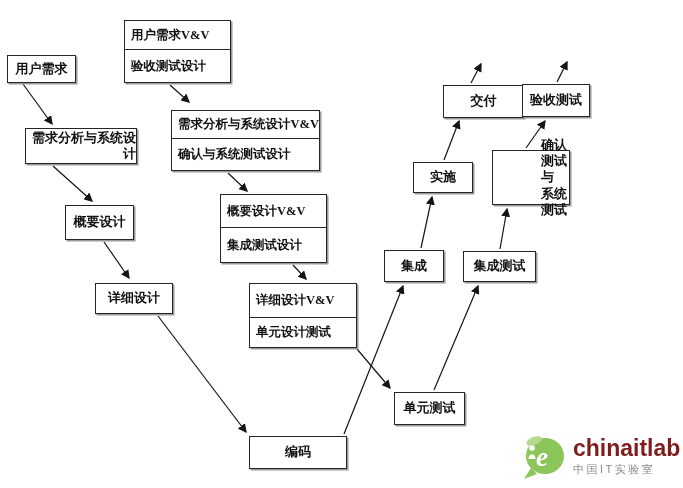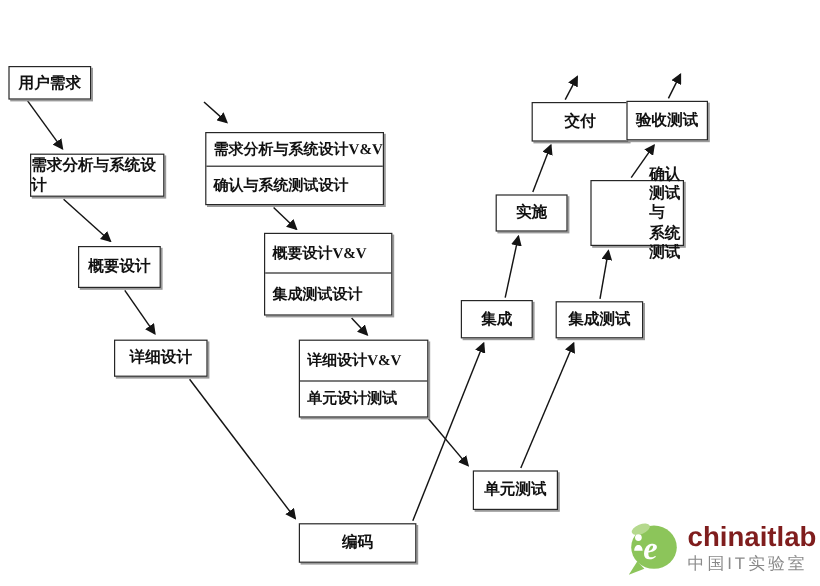--- a/index.html
+++ b/index.html
@@ -5,40 +5,40 @@
   html,body{margin:0;padding:0;background:#ffffff;}
   .canvas{
     position:relative;width:683px;height:488px;background:#ffffff;overflow:hidden;
     font-family:"Liberation Serif","DejaVu Serif",serif;color:#111;
   }
   .arrows{position:absolute;left:0;top:0;width:683px;height:488px;}
   .node{
     position:absolute;background:#fff;border:1.6px solid #262626;
     box-shadow:1.5px 1.5px 0 #9a9a9a;box-sizing:border-box;
     display:flex;align-items:center;justify-content:center;
-    font-size:13px;font-weight:bold;line-height:1.25;text-align:left;
+    font-size:13px;font-weight:bold;line-height:1.25;text-align:right;
   }
   .dnode{
     position:absolute;background:#fff;border:1.6px solid #262626;
     box-shadow:1.5px 1.5px 0 #9a9a9a;box-sizing:border-box;
     display:flex;flex-direction:column;font-size:12.5px;font-weight:bold;
   }
   .dnode .cell{
     display:flex;align-items:center;padding-left:6px;box-sizing:border-box;
     white-space:nowrap;overflow:hidden;
   }
   .dnode .cell.top{border-bottom:1.6px solid #262626;}
   .twolines{flex-direction:column;align-items:flex-start;justify-content:center;
     padding-left:8px;text-align:left;}
   .twolines span{display:block;}
   
   .logo{position:absolute;left:521px;top:434px;display:flex;align-items:center;}
   .logo-text{margin-left:6px;font-family:"Liberation Sans","DejaVu Sans",sans-serif;}
   .logo-brand{font-size:23px;font-weight:bold;color:#7f1d1d;line-height:1.0;}
-  .logo-sub{font-size:14px;color:#8a8a8a;letter-spacing:2.5px;margin-top:2px;}
+  .logo-sub{font-size:11px;color:#8a8a8a;letter-spacing:2.5px;margin-top:2px;}
 </style>
 </head>
 <body>
 
 <div class="canvas">
 
   <svg class="arrows" viewBox="0 0 683 488">
     <defs>
       <marker id="ah" viewBox="0 0 10 10" refX="8.5" refY="5" markerWidth="7.5" markerHeight="7.5" orient="auto-start-reverse">
         <path d="M0,0 L10,5 L0,10 z" fill="#141414"></path>
@@ -59,20 +59,24 @@
       <line x1="500" y1="249" x2="507" y2="209" marker-end="url(#ah)"></line>
       <line x1="444" y1="160" x2="459" y2="121" marker-end="url(#ah)"></line>
       <line x1="526" y1="148" x2="545" y2="121" marker-end="url(#ah)"></line>
       <line x1="471" y1="83" x2="481" y2="64" marker-end="url(#ah)"></line>
       <line x1="557" y1="82" x2="567" y2="62" marker-end="url(#ah)"></line>
     </g>
   </svg>
 
   <div class="node" style="left:7px;top:55px;width:69px;height:28px;">用户需求</div>
 
+  <div class="dnode" style="left:124px;top:20px;width:107px;height:63px;">
+    <div class="cell top" style="height:29px;">用户需求V&amp;V</div>
+    <div class="cell" style="flex:1;">验收测试设计</div>
+  </div>
 
   <div class="node" style="left:25px;top:128px;width:112px;height:36px;">需求分析与系统设计</div>
 
   <div class="dnode" style="left:171px;top:110px;width:149px;height:61px;">
     <div class="cell top" style="height:28px;">需求分析与系统设计V&amp;V</div>
     <div class="cell" style="flex:1;">确认与系统测试设计</div>
   </div>
 
   <div class="node" style="left:65px;top:205px;width:69px;height:35px;">概要设计</div>
 

